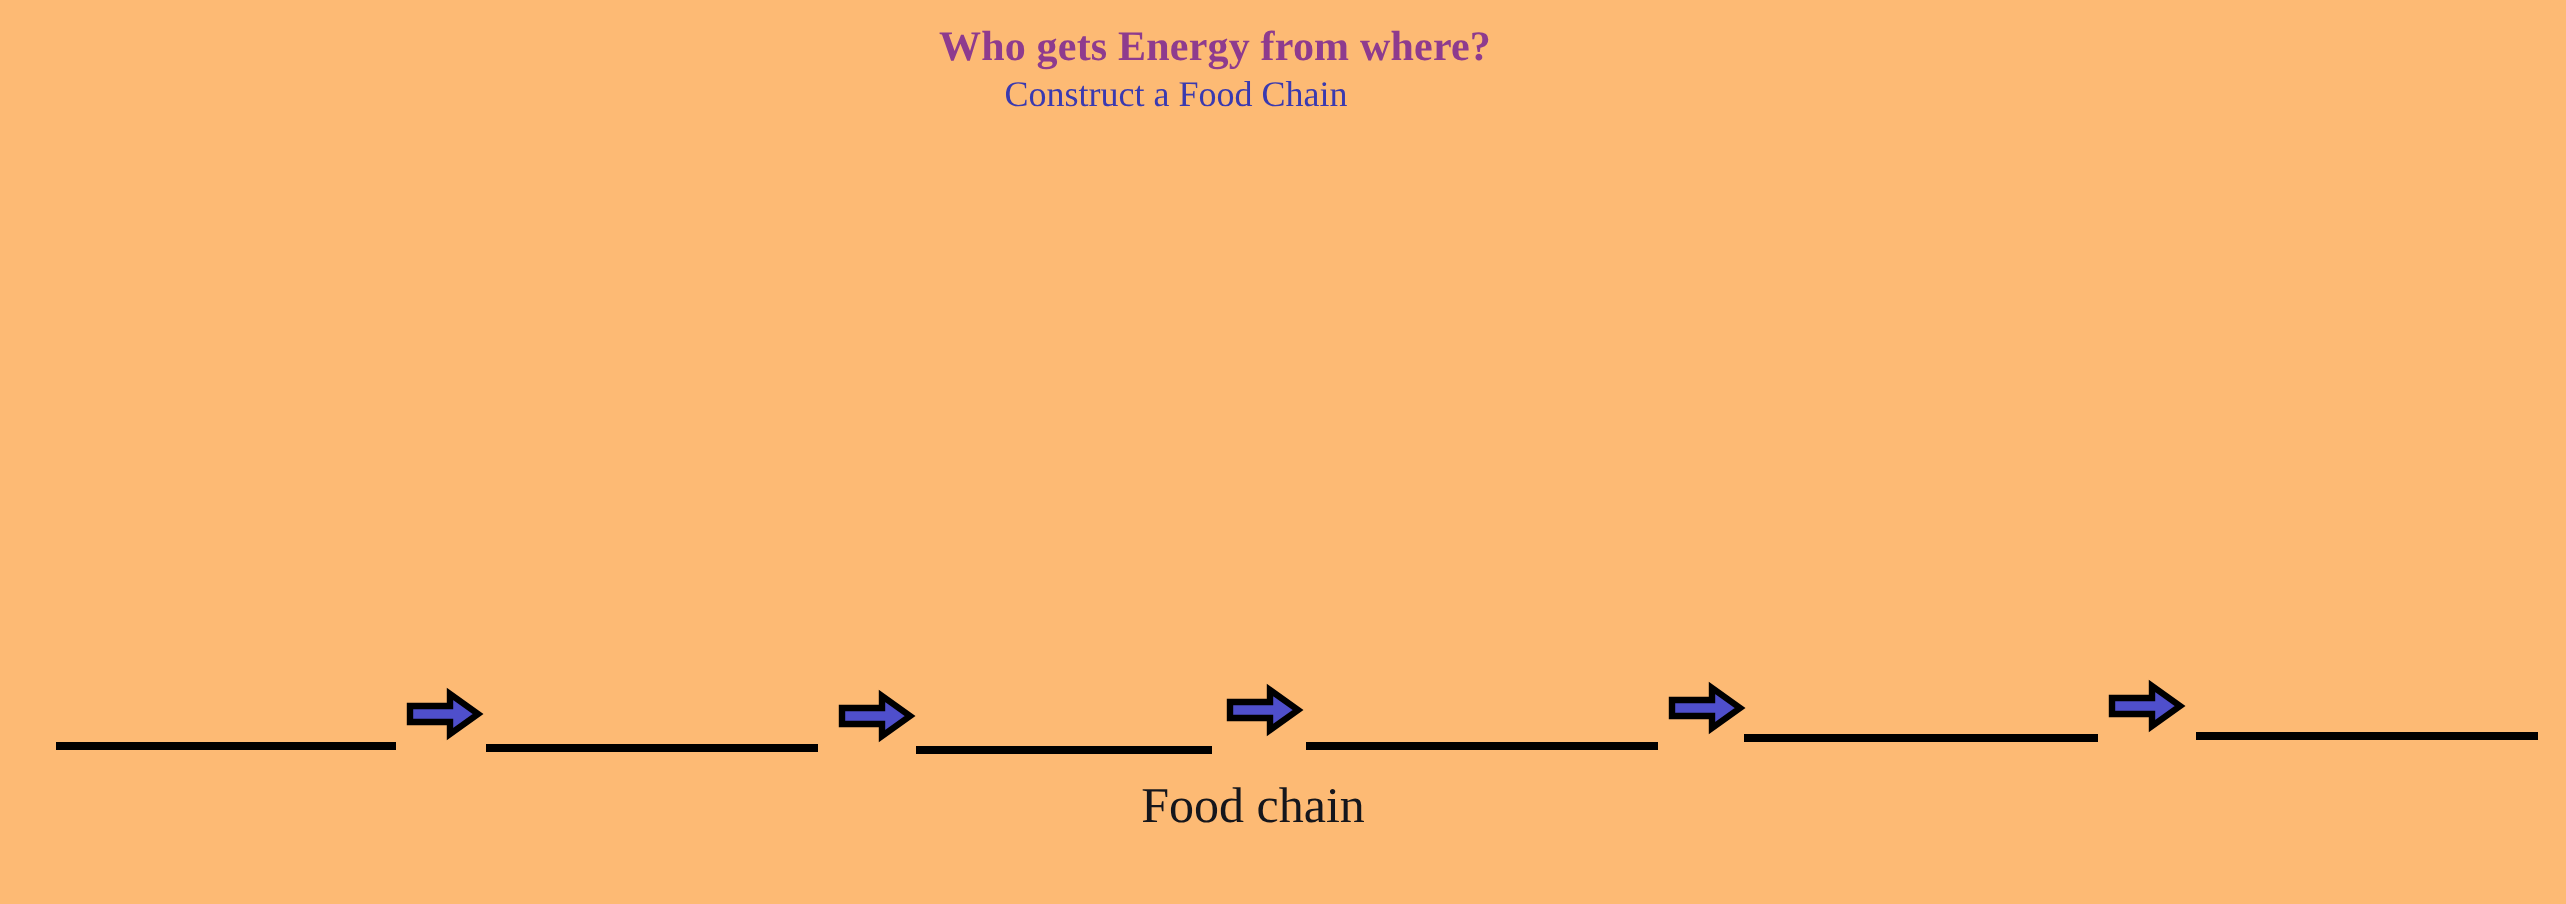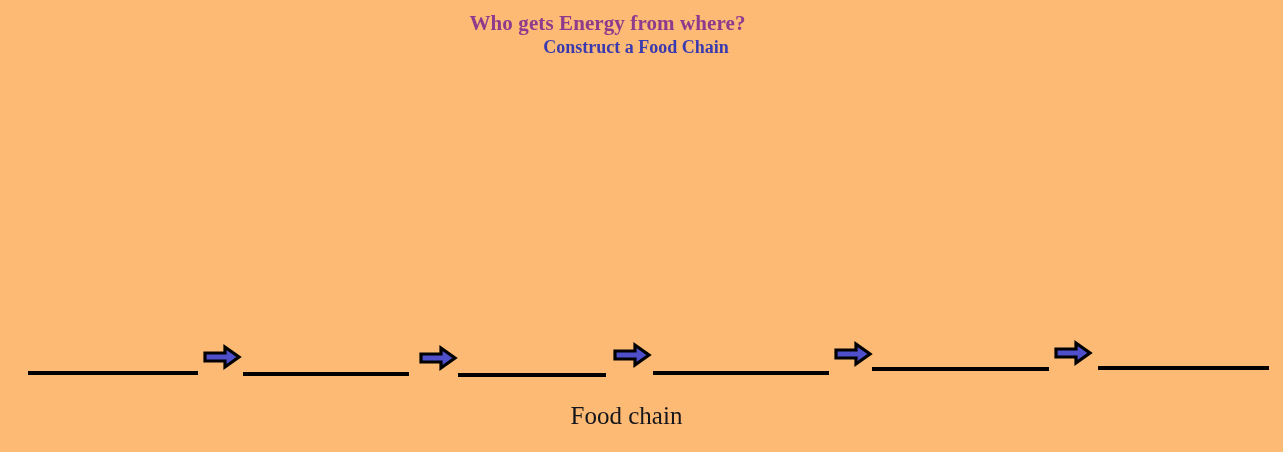--- a/index.html
+++ b/index.html
@@ -46,26 +46,25 @@
     white-space: nowrap;
   }
 
   .sub-title {
     position: absolute;
     left: 0;
     top: 36px;
     width: 1176px;
     text-align: center;
     font-family: "Liberation Serif", "DejaVu Serif", serif;
-    font-weight: bold;
+    font-weight: normal;
     font-size: 18px;
     line-height: 23px;
     color: #3a3ab0;
     white-space: nowrap;
-    padding-left: 48px;
   }
 
   
   .chain-area {
     position: absolute;
     left: 0;
     top: 330px;
     width: 1283px;
     height: 60px;
   }
@@ -85,21 +84,21 @@
   .chain-arrow svg {
     display: block;
     width: 38px;
     height: 24px;
     overflow: visible;
   }
 
   .caption {
     position: absolute;
     left: 0;
-    top: 400px;
+    top: 388px;
     width: 1253px;
     text-align: center;
     font-family: "Liberation Serif", "DejaVu Serif", serif;
     font-size: 25px;
     line-height: 32px;
     color: #15161c;
     white-space: nowrap;
   }
 </style>
 </head>

